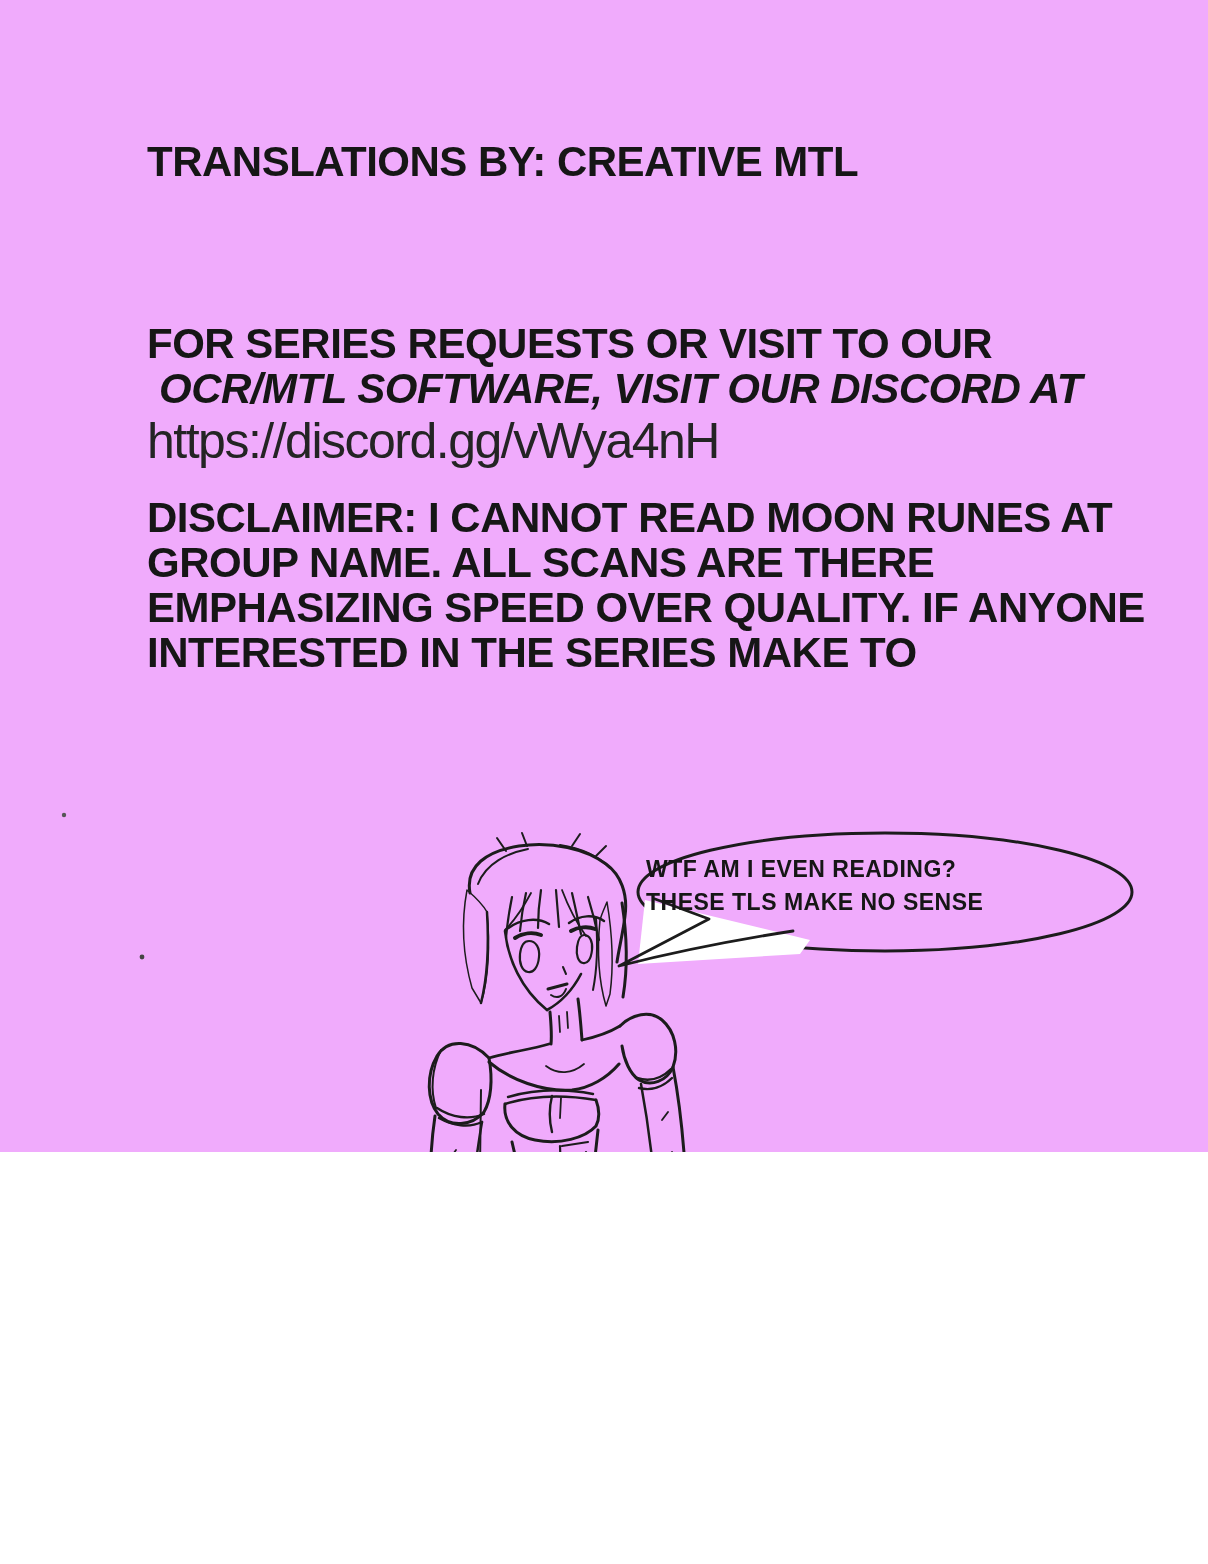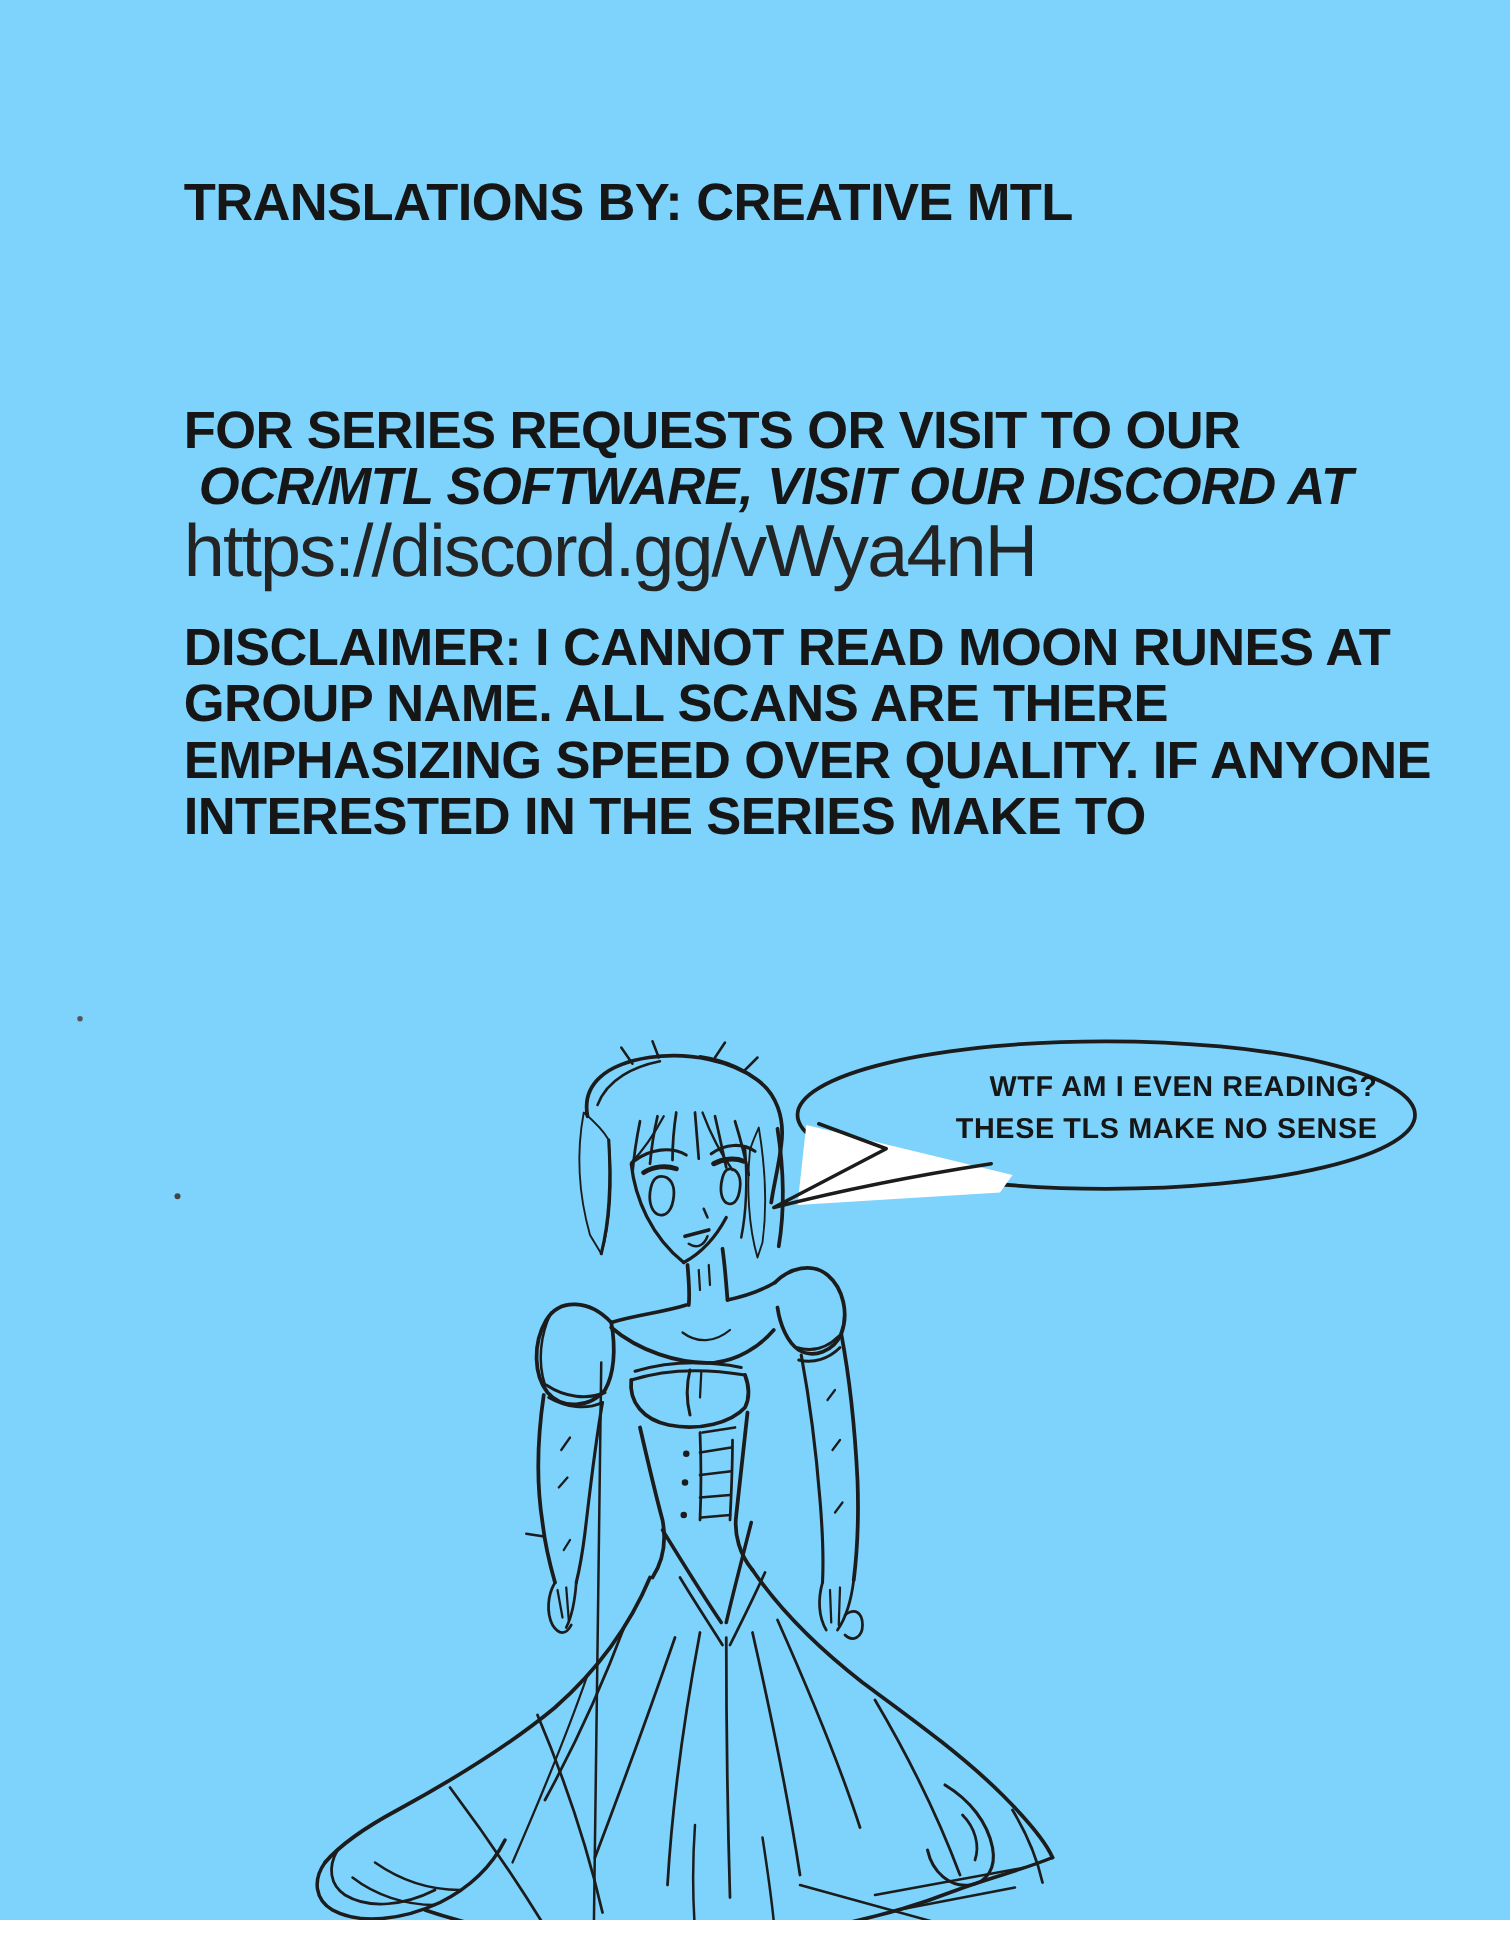--- a/index.html
+++ b/index.html
@@ -1,53 +1,53 @@
 <!DOCTYPE html>
 <html><head>
 <meta charset="utf-8">
 <style>
   html, body { margin: 0; padding: 0; background: #ffffff; }
   .page {
     position: relative;
     width: 1208px;
-    height: 1536px;
-    background: #7dd3fc;
+    height: 1152px;
+    background: #f0abfc;
     overflow: hidden;
     font-family: "Liberation Sans", sans-serif;
     color: #1a1a1a;
   }
   .comic-line {
     position: absolute;
     left: 147px;
     font-weight: bold;
     font-size: 42px;
     line-height: 45px;
     letter-spacing: -0.5px;
     white-space: nowrap;
     color: #161616;
   }
   .comic-line.slant { font-style: italic; margin-left: 12px; }
   .url-line {
     position: absolute;
     left: 147px;
     font-weight: normal;
-    font-size: 59px;
+    font-size: 50px;
     line-height: 56px;
     letter-spacing: -1.5px;
     white-space: nowrap;
     color: #242424;
   }
   .para { position: absolute; left: 147px; }
   .para .comic-line { position: static; display: block; }
   .bubble-text {
     position: absolute;
-    left: 632px;
+    left: 646px;
     top: 853px;
     width: 470px;
-    text-align: right;
+    text-align: left;
     font-weight: bold;
     font-size: 23px;
     line-height: 33px;
     letter-spacing: 0.5px;
     color: #161616;
     white-space: nowrap;
   }
   .bubble-text div { display: block; }
   svg.sketch {
     position: absolute;

